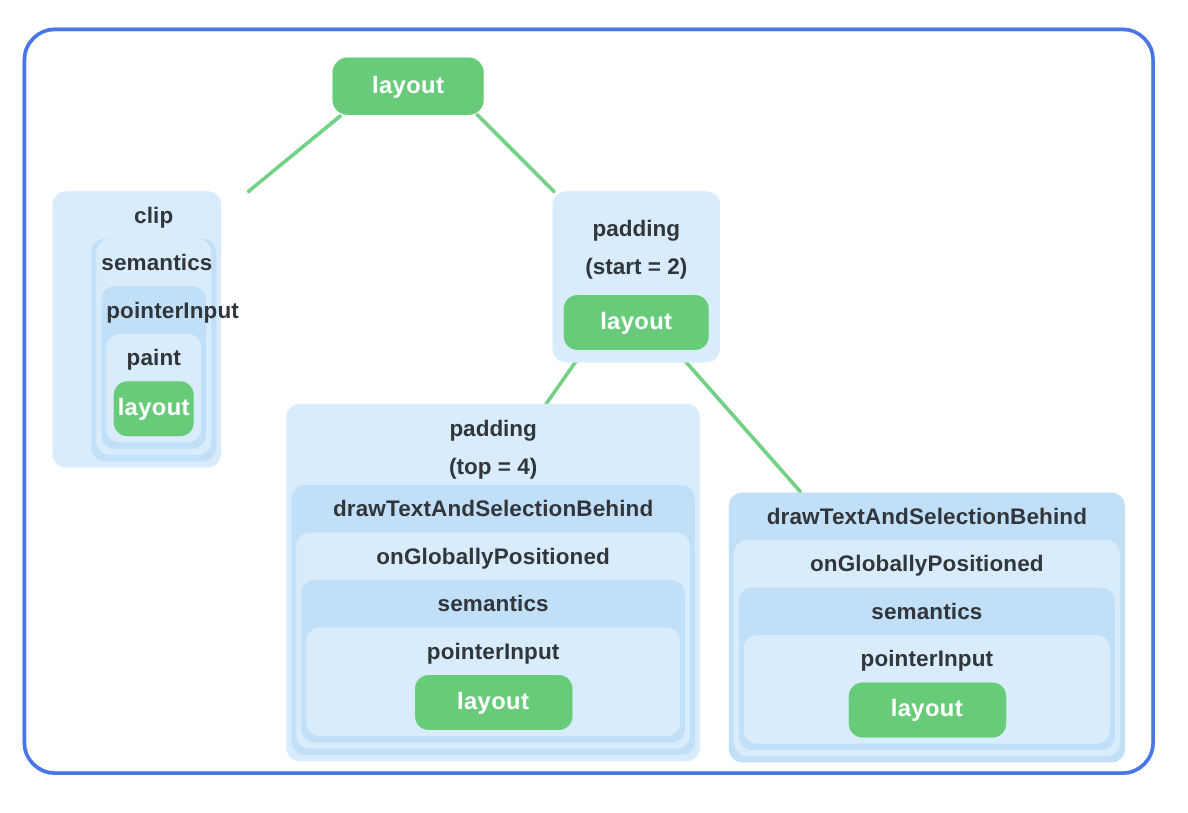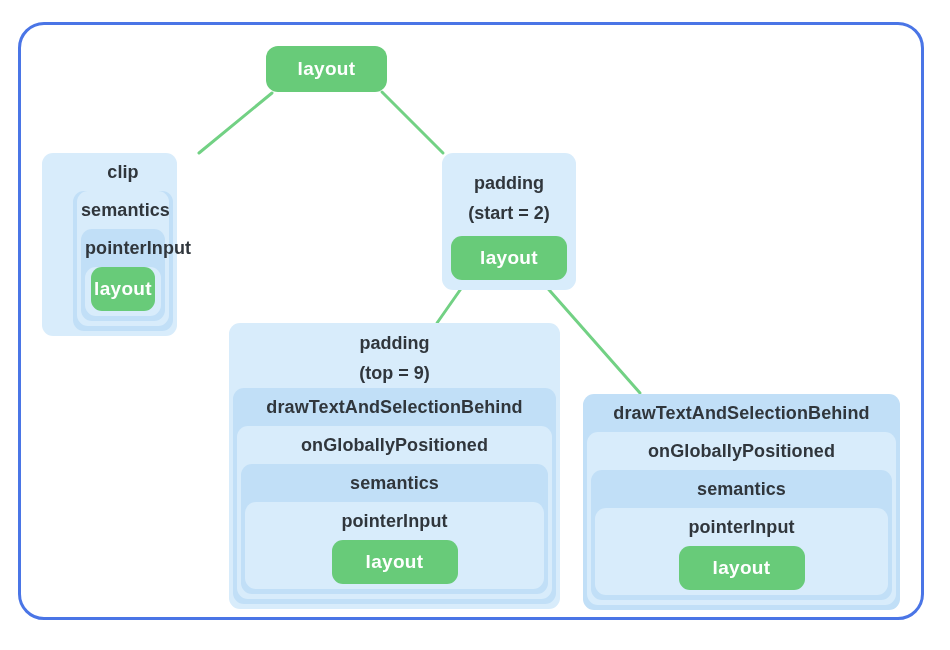--- a/index.html
+++ b/index.html
@@ -79,39 +79,40 @@
   </div>
 
   <div class="abs box-a" style="left:42px;top:153px;width:135px;padding-left:31px;">
     <div class="lbl">clip</div>
     <div class="box-b">
       <div class="box-a">
         <div class="lbl">semantics</div>
         <div class="box-b">
           <div class="lbl">pointerInput</div>
           <div class="box-a">
+            <div class="lbl">paint</div>
             <div class="leaf">layout</div>
           </div>
         </div>
       </div>
     </div>
   </div>
 
   <div class="abs box-a pad-node">
     <div class="lbl2">
       <div>padding</div>
       <div>(start = 2)</div>
     </div>
     <div class="leaf">layout</div>
   </div>
 
   <div class="abs box-a" style="left:229px;top:323px;width:331px;">
     <div class="lbl2">
       <div>padding</div>
-      <div>(top = 9)</div>
+      <div>(top = 4)</div>
     </div>
     <div class="box-b">
       <div class="lbl">drawTextAndSelectionBehind</div>
       <div class="box-a">
         <div class="lbl">onGloballyPositioned</div>
         <div class="box-b">
           <div class="lbl">semantics</div>
           <div class="box-a">
             <div class="lbl">pointerInput</div>
             <div class="leaf leaf-c">layout</div>

